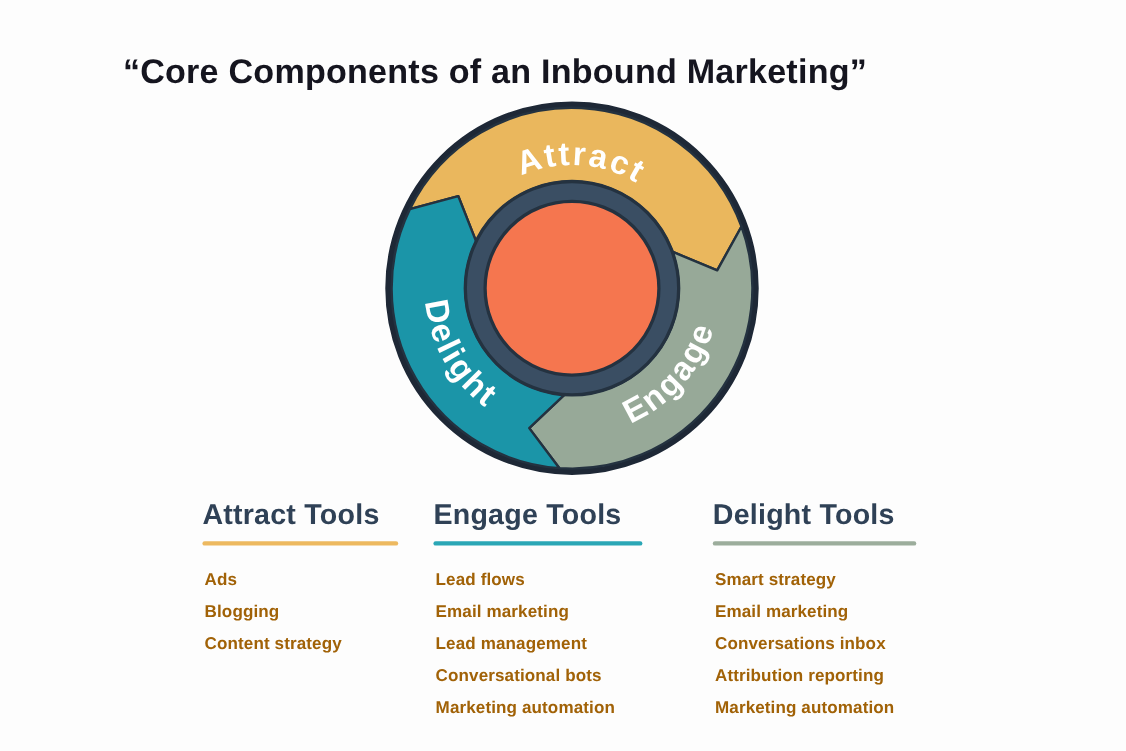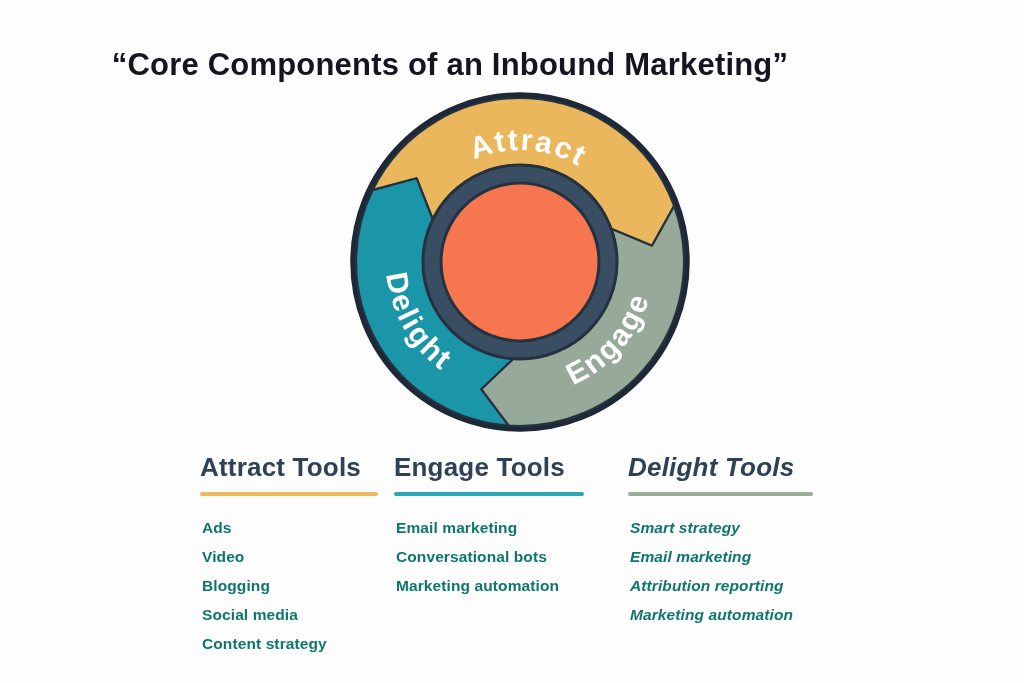--- a/index.html
+++ b/index.html
@@ -14,38 +14,38 @@
     font-size:31px;font-weight:800;letter-spacing:.2px;
     color:#15151f;
   }
   .flywheel-wrap{
     position:absolute;left:348px;top:90px;width:344px;height:344px;
   }
   .tools{
     position:absolute;left:0;top:452px;width:1024px;height:210px;
   }
   .col{position:absolute;top:0;}
-  .col-0{left:200px;width:215px;}
+  .col-0{left:184px;width:215px;}
   .col-1{left:394px;width:230px;}
-  .col-2{left:628px;width:225px;font-style:italic;}
+  .col-2{left:648px;width:225px;}
   .col h2{
     margin:0;font-size:26px;font-weight:800;letter-spacing:.2px;
     color:#2f4156;
   }
   .rule{
     height:4px;border-radius:2px;margin-top:9px;
   }
   .col-0 .rule{width:178px;}
   .col-1 .rule{width:190px;}
   .col-2 .rule{width:185px;}
   .col ul{
     list-style:none;margin:23px 0 0 2px;padding:0;
   }
   .col li{
-    font-size:15.5px;font-weight:600;color:#0f766e;
+    font-size:15.5px;font-weight:600;color:#a16207;
     margin-bottom:11px;letter-spacing:.1px;
   }
   svg text{font-family:"Liberation Sans", sans-serif;}
 </style>
 </head>
 <body>
 
 <main>
 
   <h1 class="title">“Core Components of an Inbound Marketing”</h1>
@@ -69,42 +69,43 @@
       </svg>
   </figure>
 
   <section class="tools">
 
     <div class="col col-0">
       <h2>Attract Tools</h2>
       <div class="rule" style="background: rgb(237, 185, 96);"></div>
       <ul>
         <li>Ads</li>
-        <li>Video</li>
         <li>Blogging</li>
-        <li>Social media</li>
         <li>Content strategy</li>
       </ul>
     </div>
 
     <div class="col col-1">
       <h2>Engage Tools</h2>
       <div class="rule" style="background: rgb(43, 167, 182);"></div>
       <ul>
+        <li>Lead flows</li>
         <li>Email marketing</li>
+        <li>Lead management</li>
         <li>Conversational bots</li>
         <li>Marketing automation</li>
       </ul>
     </div>
 
     <div class="col col-2">
       <h2>Delight Tools</h2>
       <div class="rule" style="background: rgb(156, 173, 156);"></div>
       <ul>
         <li>Smart strategy</li>
         <li>Email marketing</li>
+        <li>Conversations inbox</li>
         <li>Attribution reporting</li>
         <li>Marketing automation</li>
       </ul>
     </div>
 
   </section>
 </main>
 
 </body></html>

